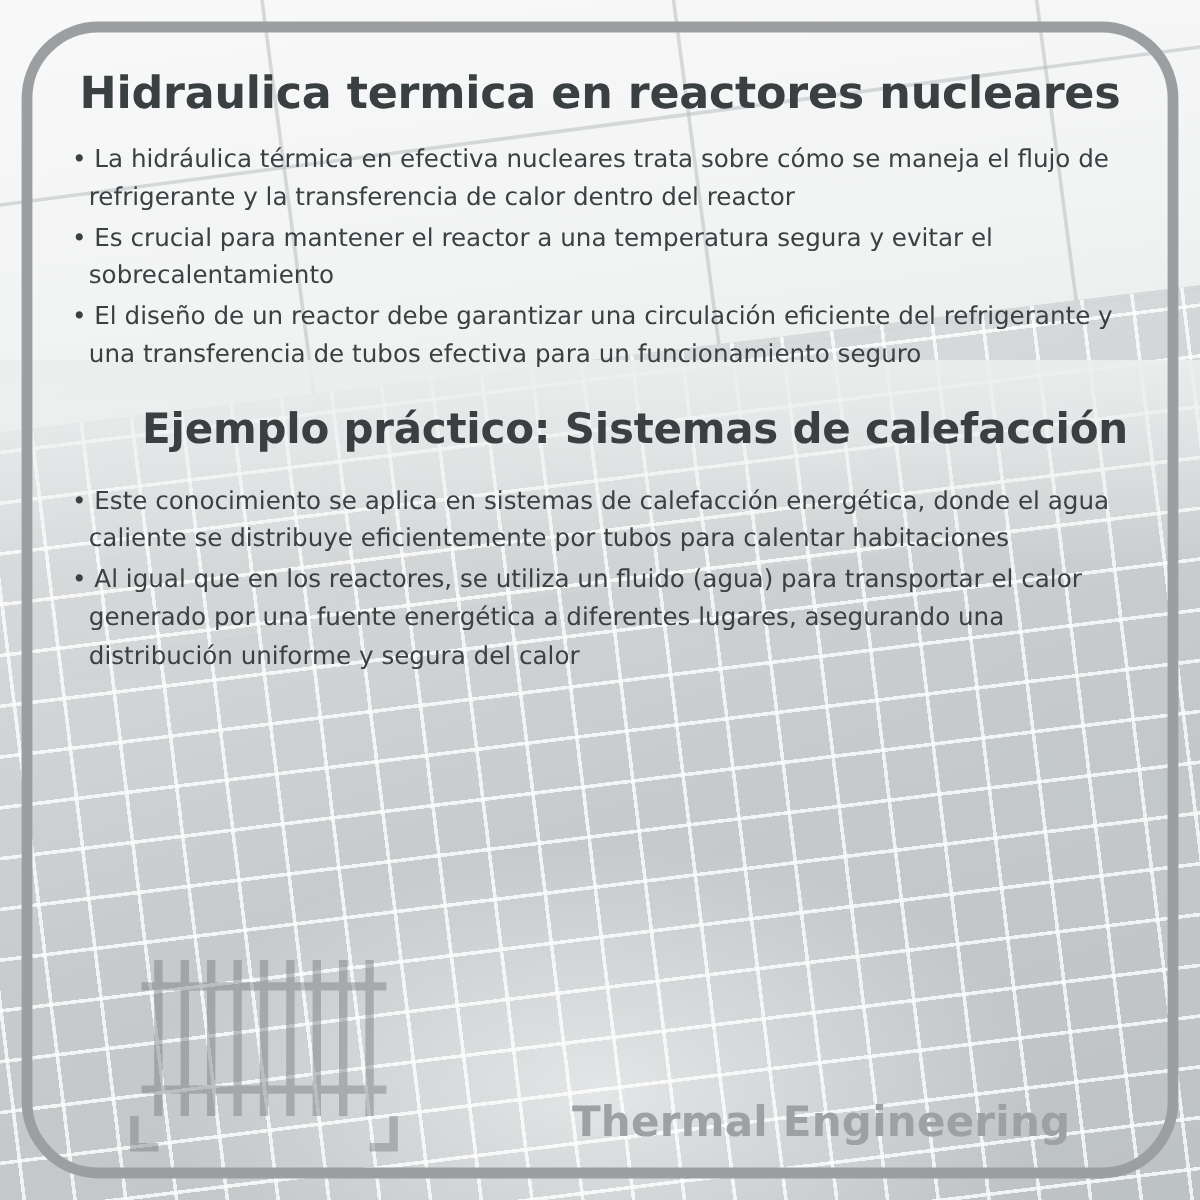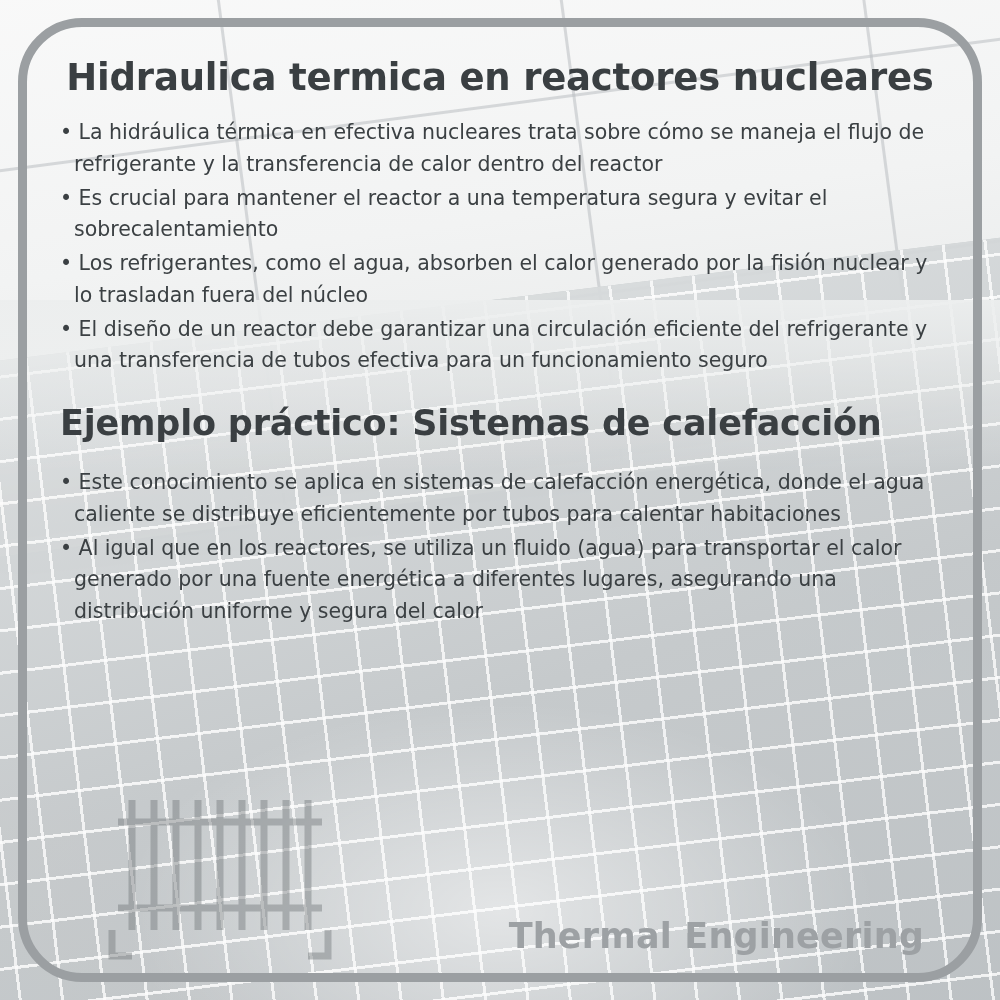--- a/index.html
+++ b/index.html
@@ -127,21 +127,21 @@
     margin: 12px 0 18px 0;
     text-align: center;
     font-size: 37px;
     font-weight: bold;
     color: #3a3f42;
     letter-spacing: -0.2px;
   }
 
   h2.subtitle {
     margin: 26px 0 24px 0;
-    text-align: left;
+    text-align: right;
     font-size: 35px;
     font-weight: bold;
     color: #3a3f42;
     letter-spacing: -0.2px;
   }
 
   ul.bullets {
     list-style: none;
     margin: 0;
     padding: 0;
@@ -156,21 +156,21 @@
   }
   ul.bullets li::before {
     content: "• ";
   }
 
   .section-top { margin-top: 6px; }
   .section-bottom { margin-top: 10px; }
 
   .watermark {
     position: absolute;
-    right: 76px;
+    right: 108px;
     bottom: 44px;
     font-size: 35px;
     font-weight: bold;
     color: #9da1a4;
     letter-spacing: 0.2px;
   }
 </style>
 </head>
 <body>
 
@@ -209,21 +209,20 @@
     </g>
   </svg>
 
   <div class="content">
 
     <h1 class="title">Hidraulica termica en reactores nucleares</h1>
 
     <ul class="bullets section-top">
       <li>La hidráulica térmica en efectiva nucleares trata sobre cómo se maneja el flujo de refrigerante y la transferencia de calor dentro del reactor</li>
       <li>Es crucial para mantener el reactor a una temperatura segura y evitar el sobrecalentamiento</li>
-      <li>Los refrigerantes, como el agua, absorben el calor generado por la fisión nuclear y lo trasladan fuera del núcleo</li>
       <li>El diseño de un reactor debe garantizar una circulación eficiente del refrigerante y una transferencia de tubos efectiva para un funcionamiento seguro</li>
     </ul>
 
     <h2 class="subtitle">Ejemplo práctico: Sistemas de calefacción</h2>
 
     <ul class="bullets section-bottom">
       <li>Este conocimiento se aplica en sistemas de calefacción energética, donde el agua caliente se distribuye eficientemente por tubos para calentar habitaciones</li>
       <li>Al igual que en los reactores, se utiliza un fluido (agua) para transportar el calor generado por una fuente energética a diferentes lugares, asegurando una distribución uniforme y segura del calor</li>
     </ul>
 

